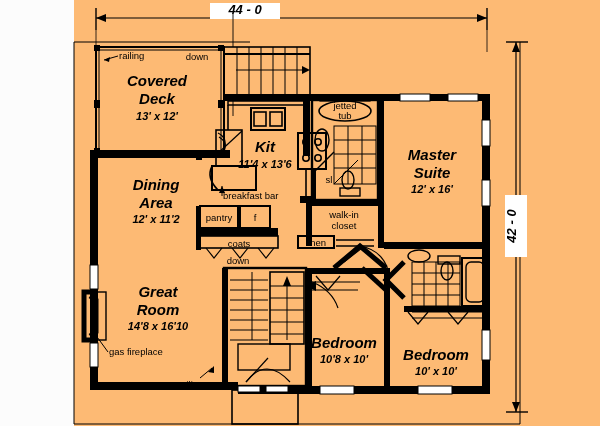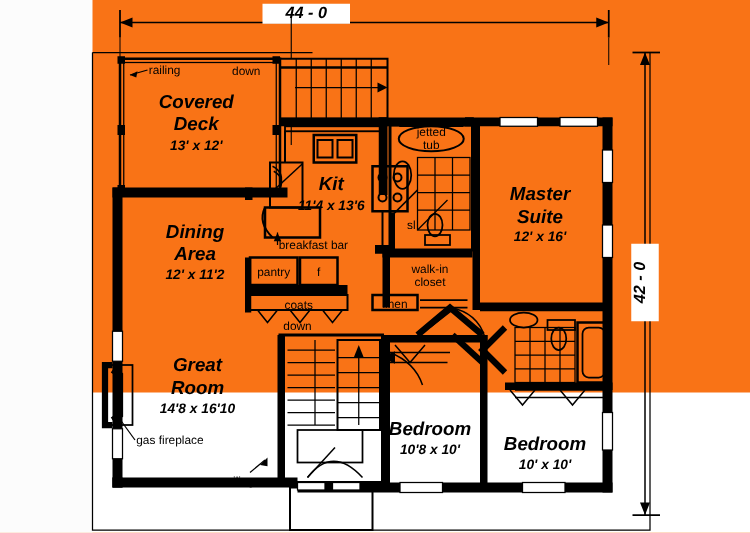--- a/index.html
+++ b/index.html
@@ -1,18 +1,18 @@
 <!DOCTYPE html>
 <html><head>
 <meta charset="utf-8">
 <style>
   html,body{margin:0;padding:0;background:#ffffff;}
   body{width:600px;height:426px;overflow:hidden;
        font-family:"Liberation Sans", sans-serif;}
-  #plan{position:relative;width:600px;height:314px;background:#f97316;}
+  #plan{position:relative;width:600px;height:426px;background:#fdba74;}
   #leftwash{position:absolute;left:0;top:0;width:74px;height:426px;
             background:#fcfcfc;}
   svg{position:absolute;left:0;top:0;}
   .rmname{font-family:"Liberation Sans", sans-serif;font-weight:bold;
           font-style:italic;text-anchor:middle;fill:#000;}
   .rmname.big{font-size:15px;}
   .rmdim{font-family:"Liberation Sans", sans-serif;font-weight:bold;
          font-style:italic;text-anchor:middle;fill:#000;font-size:11px;}
   .small{font-family:"Liberation Sans", sans-serif;font-size:9.5px;
          fill:#000;text-anchor:middle;}

